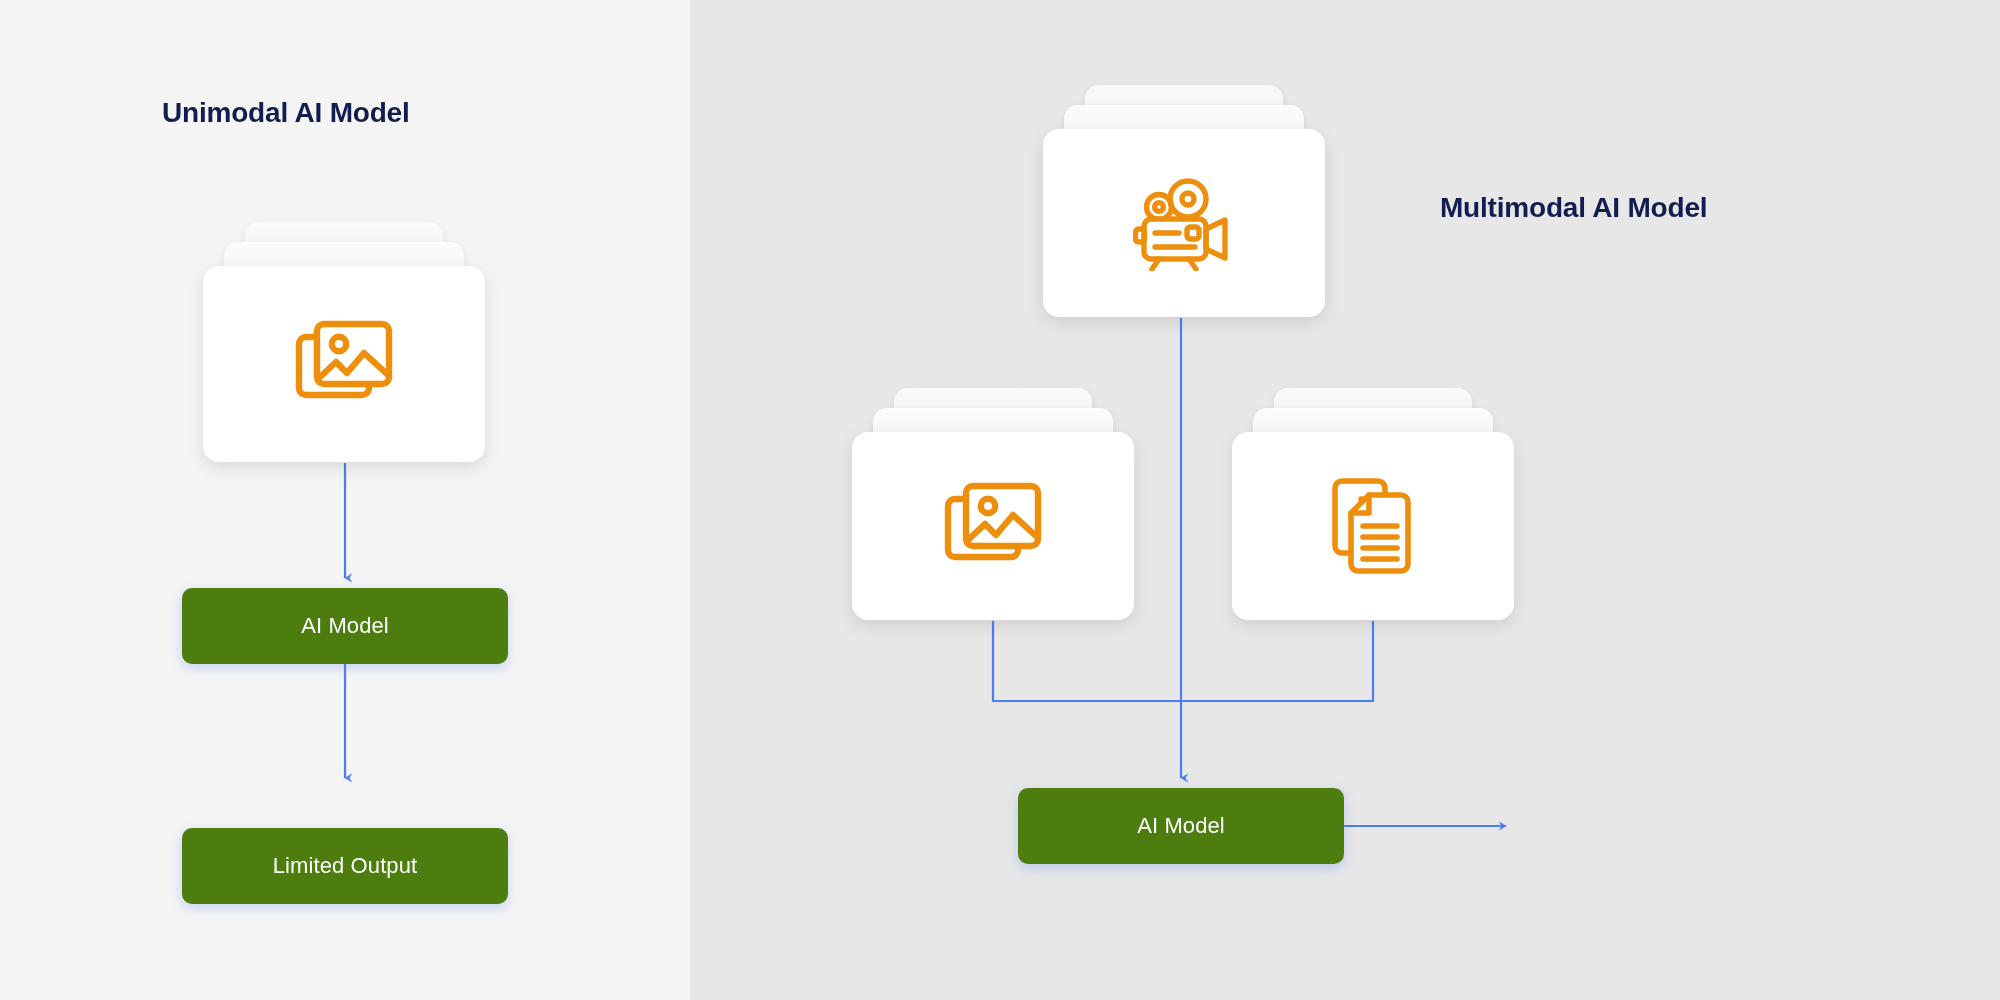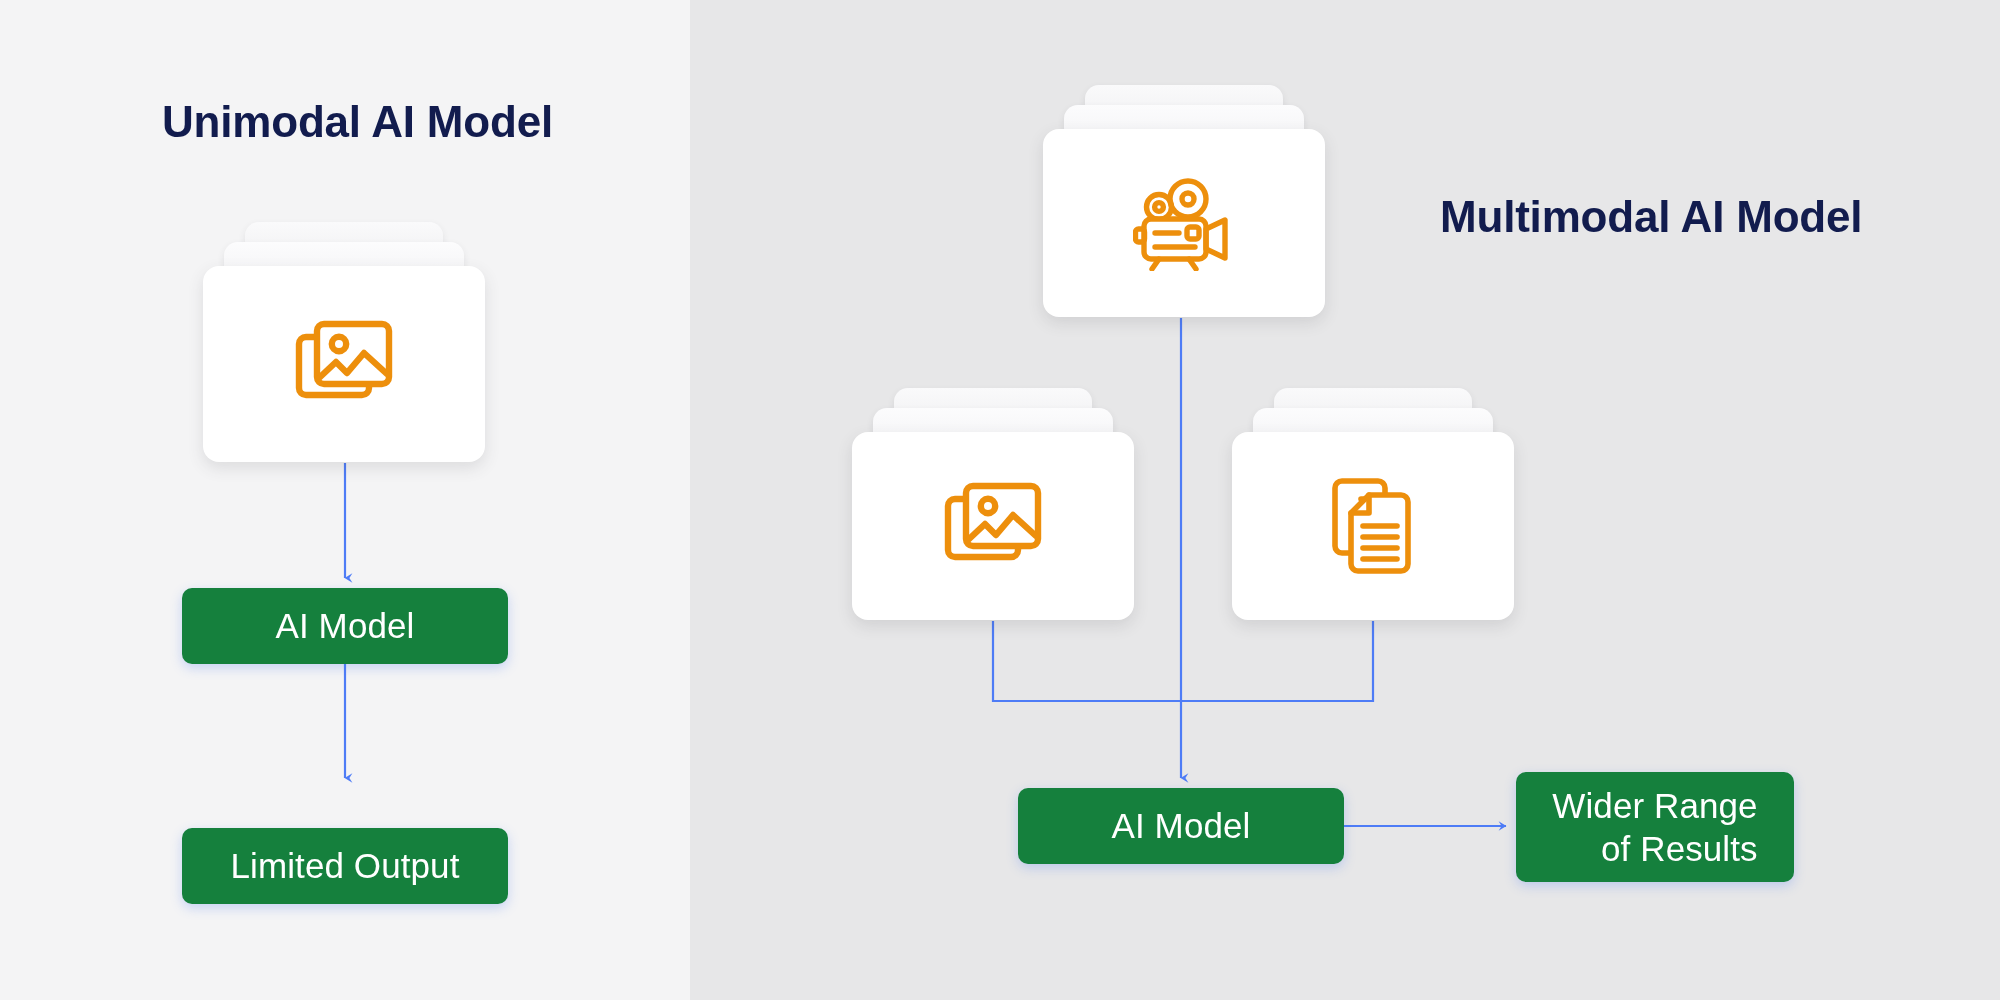--- a/index.html
+++ b/index.html
@@ -17,21 +17,21 @@
   .panel-right-bg {
     position: absolute;
     left: 690px; top: 0;
     width: 1310px; height: 1000px;
     background: #e7e7e8;
   }
 
   
   .title {
     position: absolute;
-    font-size: 44px;
+    font-size: 28px;
     font-weight: 700;
     letter-spacing: -0.2px;
     color: #121c4e;
     white-space: nowrap;
   }
   #title-unimodal  { left: 162px;  top: 97px; }
   #title-multimodal{ left: 1440px; top: 192px; }
 
   
   .card-stack { position: absolute; }
@@ -75,30 +75,30 @@
   #card-docs { left: 1232px; top: 388px; width: 282px; height: 232px; }
   #card-docs .l3   { left: 42px; top: 0px;  width: 198px; height: 40px; }
   #card-docs .l2   { left: 21px; top: 20px; width: 240px; height: 42px; }
   #card-docs .card-main { left: 0px; top: 44px; width: 282px; height: 188px; }
 
   .card-icon { display:block; }
 
   
   .blue-box {
     position: absolute;
-    background: #15803d;
+    background: #4d7c0f;
     border-radius: 10px;
     box-shadow: 0 4px 12px rgba(78,124,246,0.28);
     display: flex;
     align-items: center;
     justify-content: center;
     color: #ffffff;
-    font-size: 35px;
+    font-size: 22px;
     font-weight: 500;
-    text-align: right;
+    text-align: left;
     line-height: 1.24;
     letter-spacing: 0.1px;
   }
   #box-ai-left      { left: 182px;  top: 588px; width: 326px; height: 76px; }
   #box-limited      { left: 182px;  top: 828px; width: 326px; height: 76px; }
   #box-ai-right     { left: 1018px; top: 788px; width: 326px; height: 76px; }
   #box-wider        { left: 1516px; top: 772px; width: 278px; height: 110px; }
 
   
   #connectors {
@@ -204,20 +204,14 @@
         <path d="M32 49 L66 49"></path>
         <path d="M32 60 L66 60"></path>
         <path d="M32 71 L66 71"></path>
         <path d="M32 82 L66 82"></path>
       </svg>
     </div>
   </div>
 
   <div class="blue-box" id="box-ai-right">AI Model</div>
 
-  <div class="blue-box" id="box-wider">
-    <div>
-      <div>Wider Range</div>
-      <div>of Results</div>
-    </div>
-  </div>
 
 </div>
 
 </body></html>

